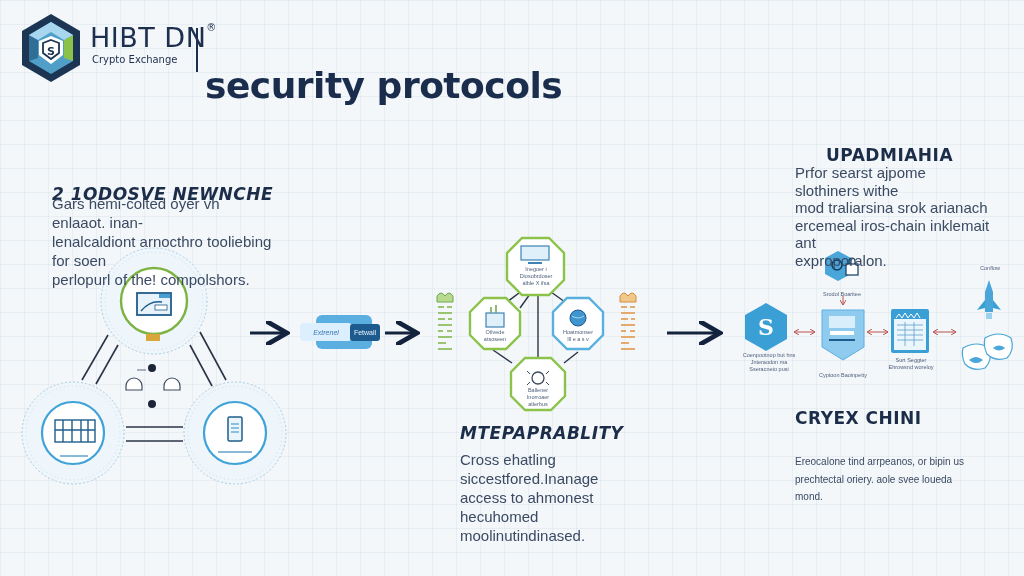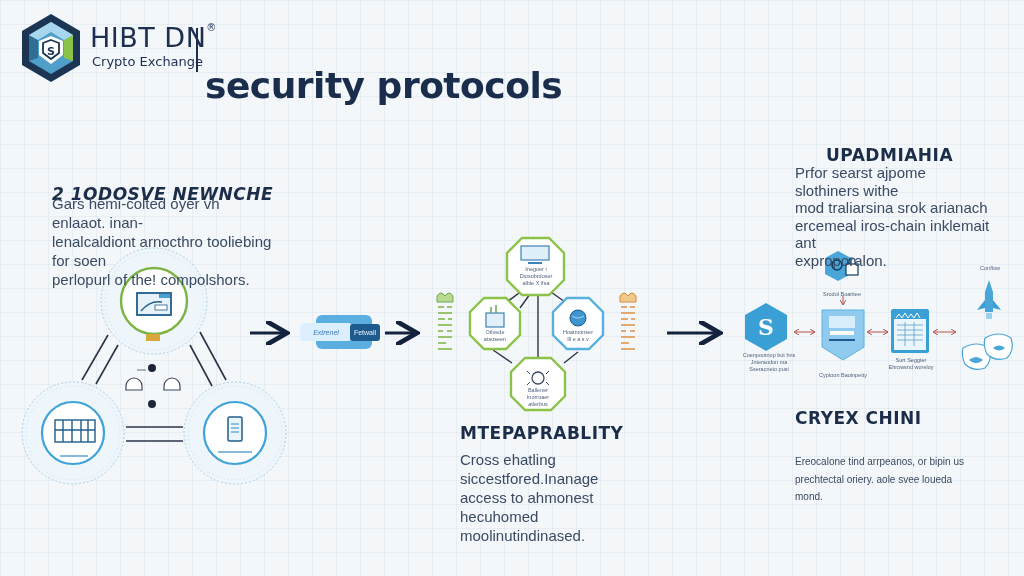--- a/index.html
+++ b/index.html
@@ -9,21 +9,21 @@
     background-image:
       linear-gradient(rgba(190,205,220,0.22) 1px, transparent 1px),
       linear-gradient(90deg, rgba(190,205,220,0.22) 1px, transparent 1px);
     background-size: 24px 24px;
     font-family: "Liberation Sans", sans-serif;
     color:#1b2b45;
   }
   .abs { position:absolute; }
   .brand-name { left:90px; top:22px; font-size:27px; letter-spacing:0.5px; color:#1c2f4e; font-family:"DejaVu Sans", sans-serif; font-weight:400; }
   .brand-name sup { font-size:10px; vertical-align:top; }
-  .brand-sub { left:92px; top:54px; font-size:13px; color:#1c2f4e; font-family:"DejaVu Sans", sans-serif; }
+  .brand-sub { left:92px; top:54px; font-size:10px; color:#1c2f4e; font-family:"DejaVu Sans", sans-serif; }
   .brand-divider { left:196px; top:28px; width:2px; height:44px; background:#1c2f4e; }
   .page-title { left:205px; top:26px; font-size:36px; font-weight:700; color:#1a2d4c; font-family:"DejaVu Sans", sans-serif; letter-spacing:-0.5px;margin-top:39px; }
 
   
   .sec-title { font-size:17px; font-weight:700; color:#1c2d49; letter-spacing:0.5px; font-family:"DejaVu Sans", sans-serif; }
   .sec-body { font-size:15px; line-height:19px; color:#3a4a62; }
 
   
   .svg-layer { left:0; top:0; width:1024px; height:576px; }
 
@@ -270,21 +270,21 @@
 <div class="abs tiny-cap" style="left:557px; top:329px; width:42px;">
   <div>Hoatmonser</div>
   <div>Ill e a s v</div>
 </div>
 <div class="abs tiny-cap" style="left:516px; top:387px; width:44px;">
   <div>Ballener</div>
   <div>Inorroaer</div>
   <div>atlerbus</div>
 </div>
 
-<div class="abs sec-title" style="left:460px; top:423px;">MTEPAPRABLITY</div>
+<div class="abs sec-title" style="left:460px; top:423px;font-style:italic;">MTEPAPRABLITY</div>
 <div class="abs sec-body" style="left:460px; top:450px; width:210px;">
   <div>Cross ehatling siccestfored.Inanage</div>
   <div>access to ahmonest hecuhomed</div>
   <div>moolinutindinased.</div>
 </div>
 
 <div class="abs sec-title" style="left:826px; top:145px;">UPADMIAHIA</div>
 <div class="abs sec-body" style="left:795px; top:164px; width:196px; font-size:15px; line-height:17.5px;">
   <div>Prfor searst ajpome slothiners withe</div>
   <div>mod traliarsina srok arianach</div>

